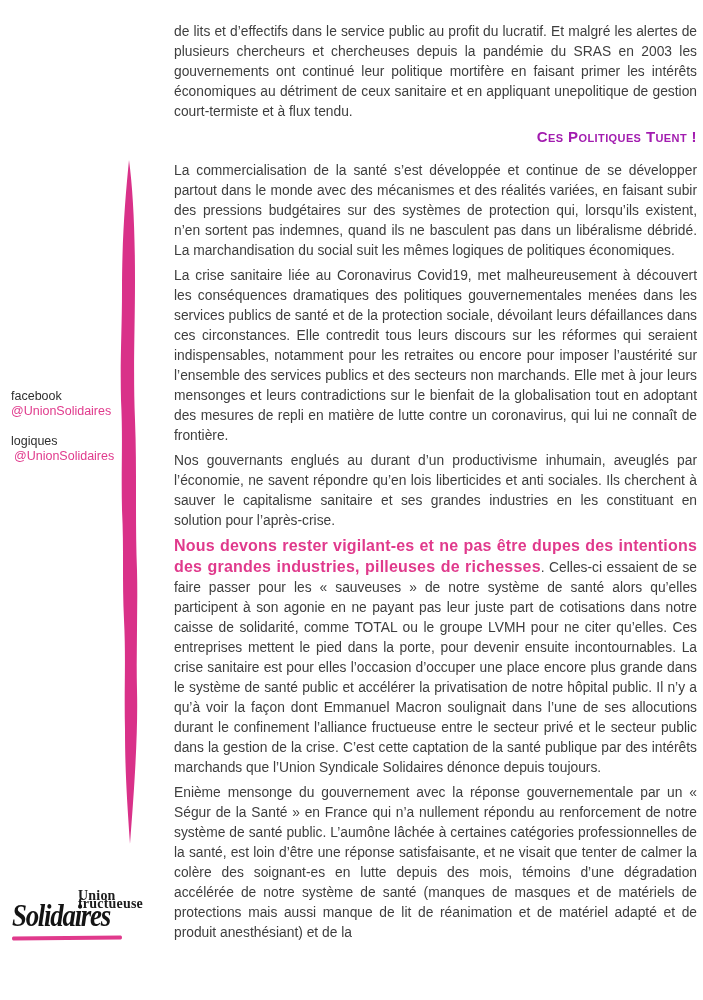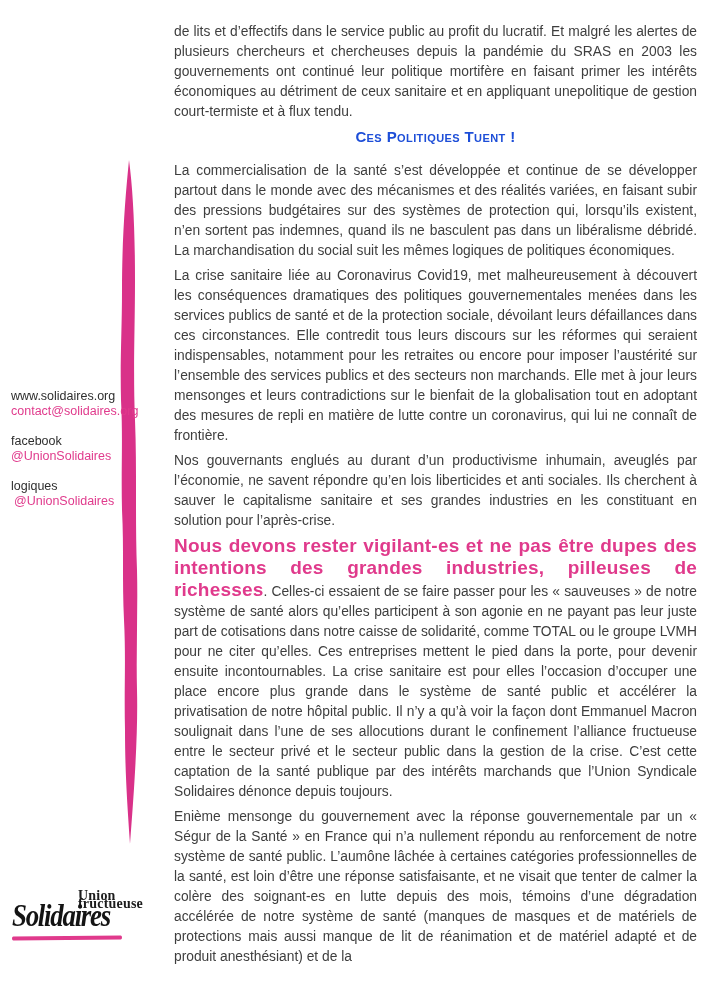--- a/index.html
+++ b/index.html
@@ -38,32 +38,32 @@
     top: 22px;
     width: 523px;
     color: #3e3e3e;
     font-size: 13.8px;
     line-height: 20px;
     text-align: justify;
     margin-left: 22px;
   }
   .content p { margin: 0 0 5px 0; }
   .heading-pink {
-    color: #1d4ed8;
+    color: #a21caf;
     font-weight: 700;
     font-variant: small-caps;
     font-size: 15px;
     letter-spacing: 0.4px;
     margin: 5px 0 14px 0;
-    text-align: center;
+    text-align: right;
   }
   .pink-lead {
     color: #e03a8c;
     font-weight: 700;
-    font-size: 19px;
+    font-size: 16px;
     letter-spacing: 0.2px;
   }
 
   
   .logo { position: absolute; left: 12px; top: 891px; width: 120px; height: 58px; }
   .logo-tagline {
     position: absolute;
     left: 66px;
     top: 1px;
     font-family: "Liberation Serif", serif;
@@ -113,24 +113,20 @@
          C 15 640, 13 610, 13 570
          C 12 530, 14 500, 12 460
          C 10 420, 12 390, 10 350
          C 9 310, 11 280, 9 240
          C 8 200, 10 170, 10 130
          C 10 80, 13 40, 17 0 Z"></path>
   </svg>
 
   <aside class="sidebar">
     <div class="sb-group">
-      <div>www.solidaires.org</div>
-      <div class="sb-pink">contact@solidaires.org</div>
-    </div>
-    <div class="sb-group">
       <div>facebook</div>
       <div class="sb-pink">@UnionSolidaires</div>
     </div>
     <div class="sb-group">
       <div>logiques</div>
       <div class="sb-pink indent-1">@UnionSolidaires</div>
     </div>
   </aside>
 
   <main class="content">

